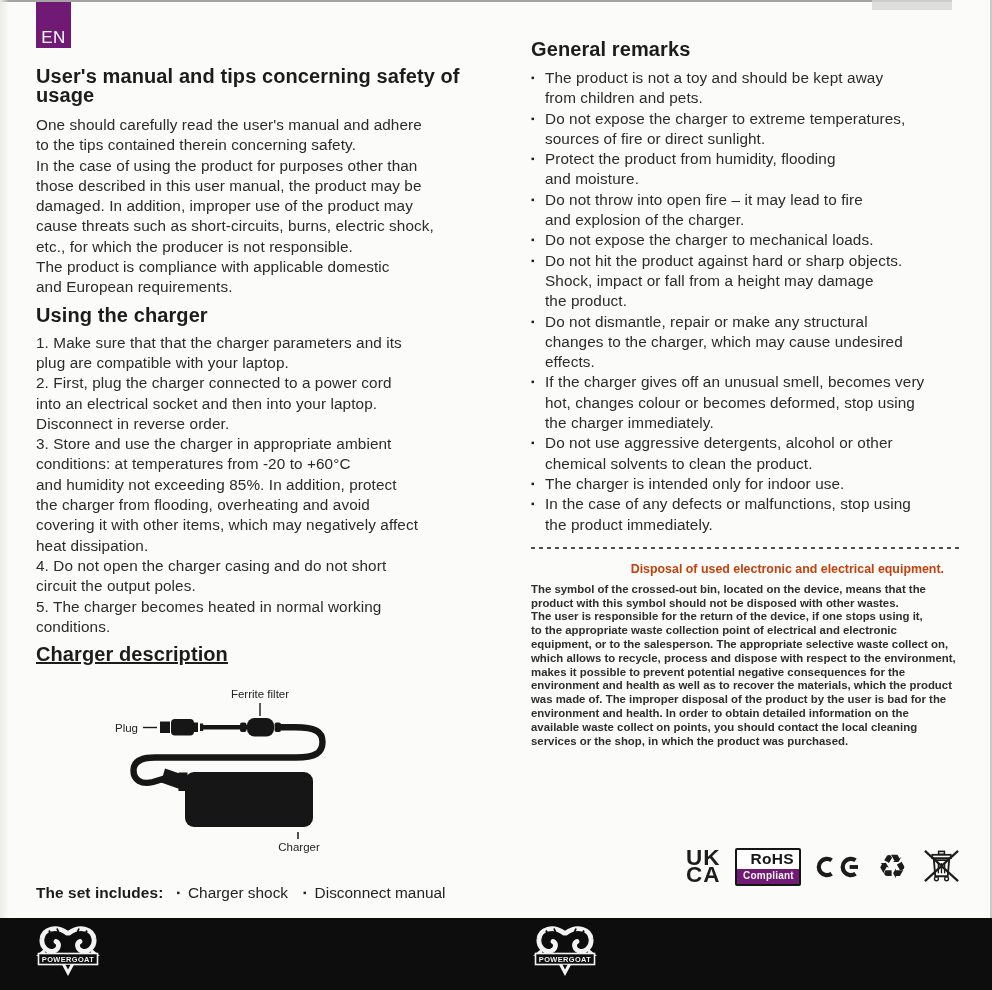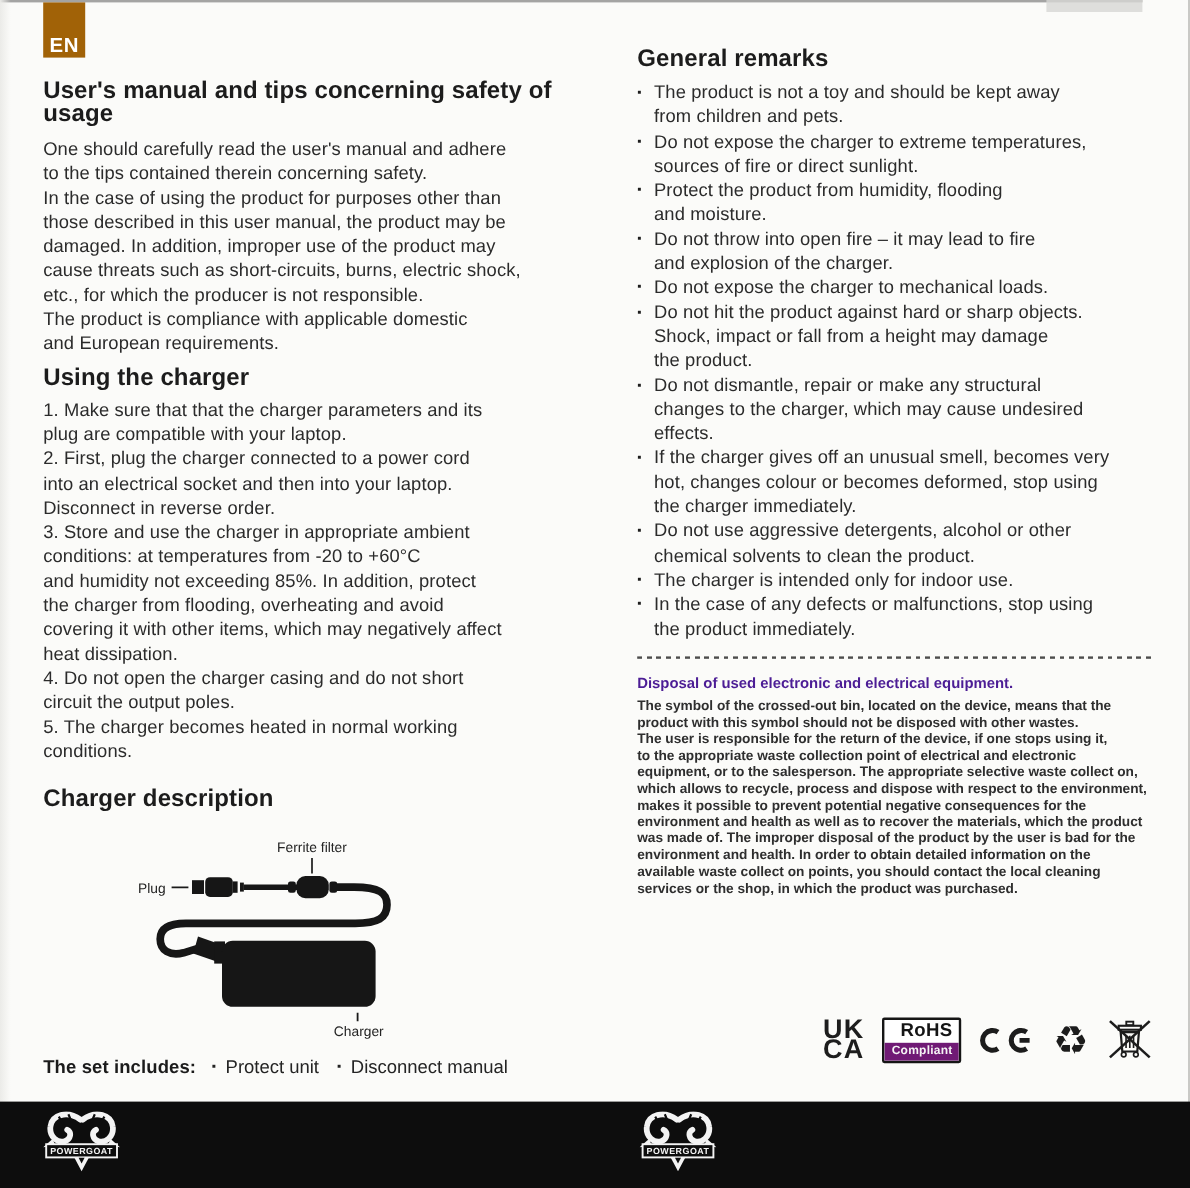--- a/index.html
+++ b/index.html
@@ -9,53 +9,53 @@
     background:#fbfbf9;color:#272727;
     font-family:"Liberation Sans",sans-serif;overflow:hidden;
   }
   
   .scan-top{position:absolute;top:0;left:0;width:96%;height:2px;background:#3a3a3a;opacity:.45;}
   .scan-smudge{position:absolute;top:0;right:40px;width:80px;height:10px;background:#d7d7d4;opacity:.8;}
   .scan-right{position:absolute;top:0;right:0;width:2px;height:100%;background:#c9c9c6;}
   .scan-left{position:absolute;top:0;left:0;width:9px;height:100%;background:linear-gradient(to right,#ebebe8,rgba(235,235,232,0));}
 
   .en-badge{
-    position:absolute;left:36px;top:2px;width:35px;height:46px;background:#a16207;
-    color:#fff;font-weight:bold;font-size:17px;letter-spacing:.5px;
+    position:absolute;left:36px;top:2px;width:35px;height:46px;background:#701a75;
+    color:#fff;font-weight:normal;font-size:17px;letter-spacing:.5px;
     display:flex;align-items:center;justify-content:center;padding-top:25px;box-sizing:border-box;
   }
 
   .columns{display:flex;}
   .col-left{width:438px;margin-left:36px;padding-top:67px;}
   .col-right{width:430px;margin-left:57px;padding-top:40px;}
 
   h2{font-size:20px;font-weight:bold;color:#1c1c1c;margin:0;line-height:19px;letter-spacing:.1px;}
   .h-safety{margin-bottom:10px;}
   .h-using{margin-top:8px;margin-bottom:8px;}
-  .h-desc{margin-top:20px;}
+  .h-desc{margin-top:8px;text-decoration:underline;}
   .h-general{margin-bottom:9px;}
 
   .body-text{font-size:15.3px;line-height:20.3px;margin:0;white-space:pre-line;color:#2b2b2b;letter-spacing:.1px;}
 
   ul.remarks{list-style:none;margin:0;padding:0;}
   ul.remarks li{display:flex;align-items:flex-start;font-size:15.3px;line-height:20.3px;color:#2b2b2b;letter-spacing:.1px;}
   .blt{width:14px;flex:none;font-size:10px;line-height:20.3px;color:#1d1d1d;}
   .btxt{white-space:pre-line;flex:1;}
 
   .dashed-divider{margin-top:12px;height:2px;width:100%;
     background:repeating-linear-gradient(to right,#4d4d4d 0 4px,rgba(0,0,0,0) 4px 8px);}
 
-  .h-disposal{font-size:12.4px;font-weight:bold;color:#4c1d95;margin:13px 0 0;line-height:15px;}
+  .h-disposal{font-size:12.4px;font-weight:bold;color:#c2410c;margin:13px 17px 0;line-height:15px;text-align:right;}
   .small-text{font-size:11.4px;line-height:13.8px;margin:6px 0 0;white-space:pre-line;color:#2e2e2e;font-weight:bold;}
 
   
   .diagram-wrap{margin-top:11px;}
   .dgm-label{font-size:11.5px;fill:#242424;}
 
-  .set-line{margin-top:4px;display:flex;align-items:baseline;font-size:15.4px;color:#242424;}
+  .set-line{margin-top:20px;display:flex;align-items:baseline;font-size:15.4px;color:#242424;}
   .set-label{font-weight:bold;color:#1b1b1b;letter-spacing:.1px;}
   .set-item{display:flex;align-items:baseline;margin-left:13px;}
   .sblt{font-size:10px;margin-right:8px;position:relative;top:-2px;}
   .set-item + .set-item{margin-left:15px;}
 
   
   .compliance-row{margin-top:99px;display:flex;align-items:center;justify-content:flex-end;gap:15px;padding-right:0;}
   .ukca{font-weight:bold;font-size:22.5px;line-height:16.5px;letter-spacing:1px;color:#1d1d1d;white-space:pre-line;text-align:center;}
   .rohs{width:62px;border:2.4px solid #151515;border-radius:2px;overflow:hidden;background:#fff;}
   .rohs-top{font-size:15.5px;font-weight:bold;color:#151515;text-align:center;padding:0 13px 1px;letter-spacing:.3px;}
@@ -137,21 +137,21 @@
           <rect x="149" y="97" width="128" height="55" rx="9" fill="#161616"></rect>
           <line x1="262" y1="157" x2="262" y2="164" stroke="#1a1a1a" stroke-width="1.5"></line>
           <text class="dgm-label" x="263" y="176" text-anchor="middle">Charger</text>
         </svg>
       </div>
 
       <div class="set-line">
         <span class="set-label">The set includes:</span>
         <span class="set-item">
           <span class="sblt">▪</span>
-          <span>Protect unit</span>
+          <span>Charger shock</span>
         </span>
         <span class="set-item">
           <span class="sblt">▪</span>
           <span>Disconnect manual</span>
         </span>
       </div>
     </div>
 
     <div class="col-right">
       <h2 class="h-general">General remarks</h2>

